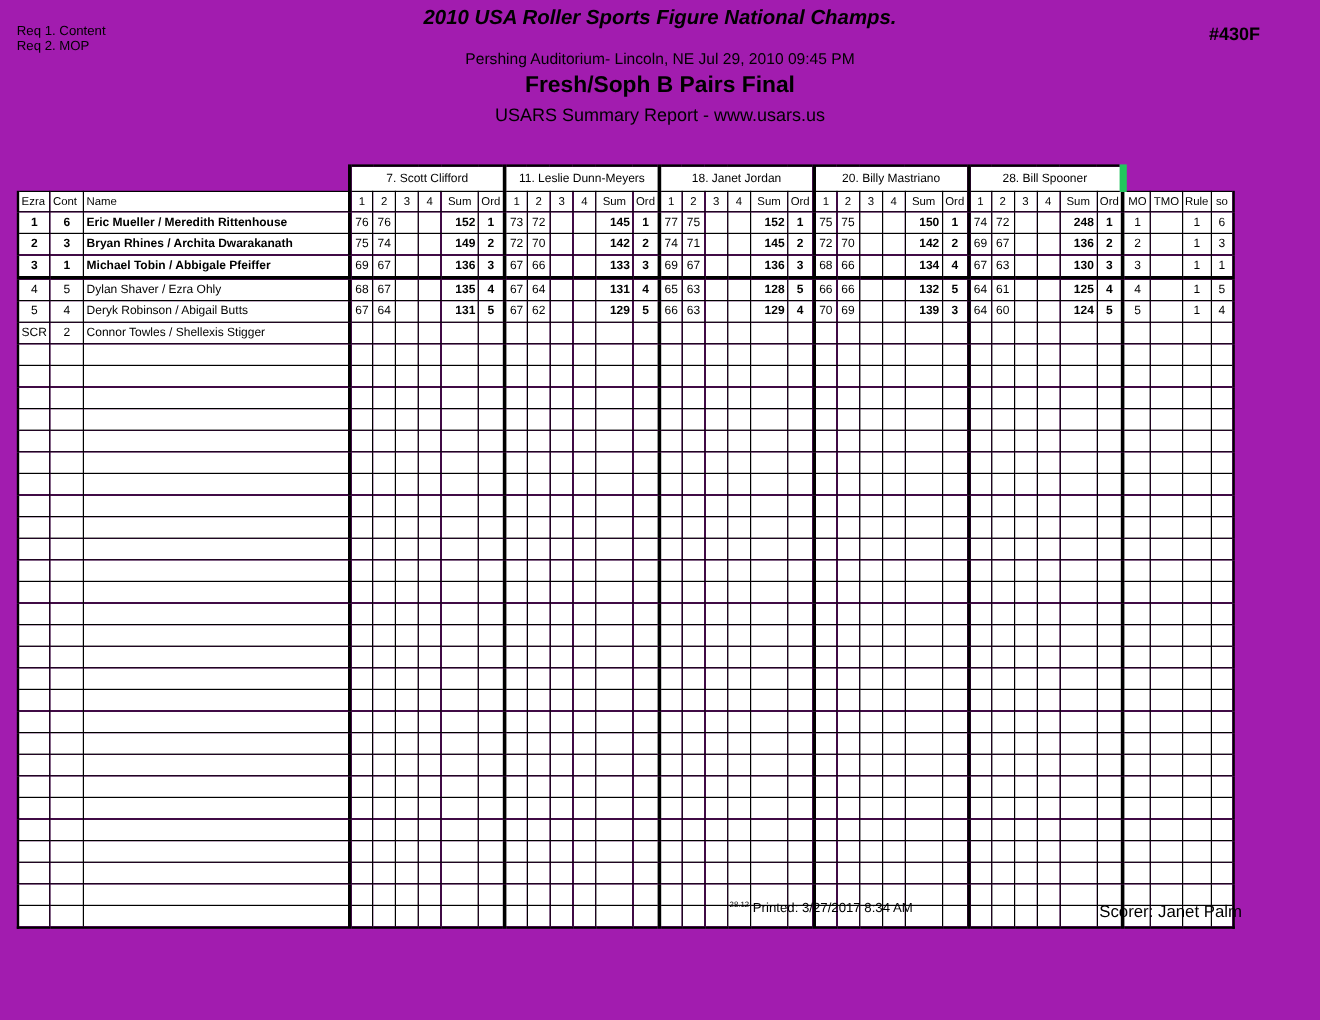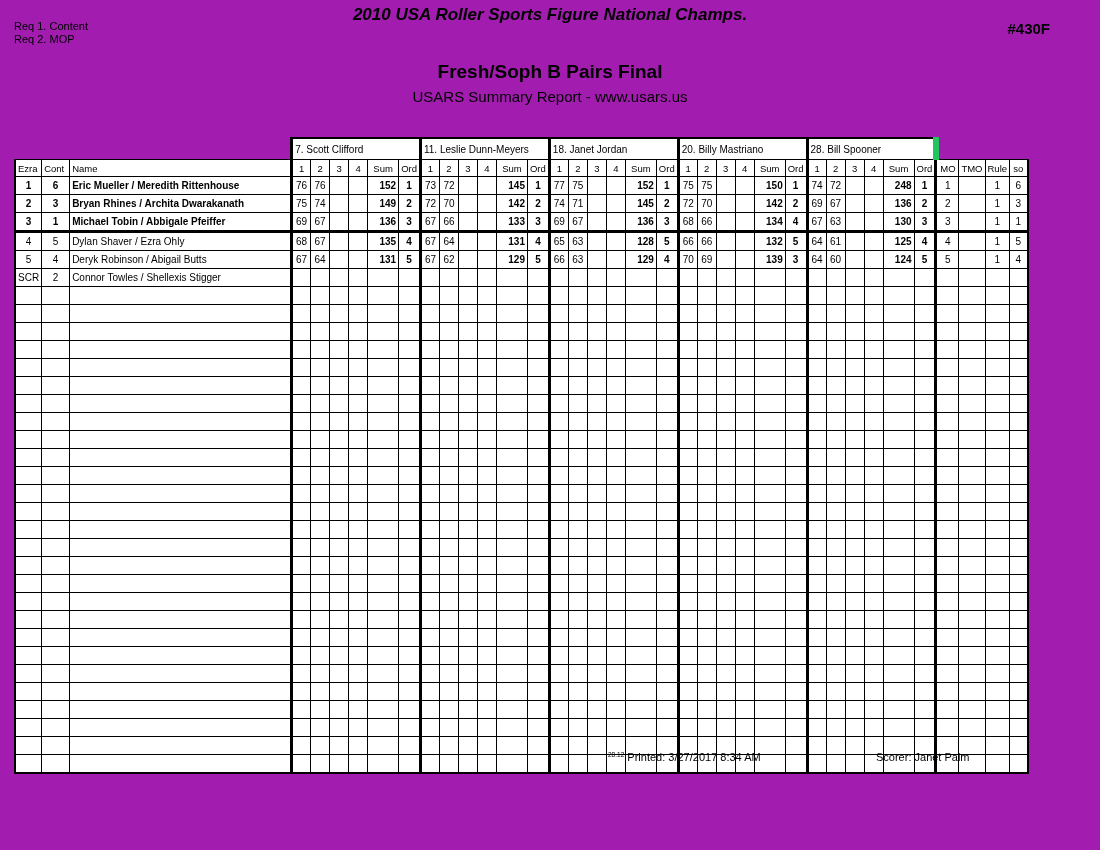--- a/index.html
+++ b/index.html
@@ -15,52 +15,53 @@
   .title  { top:5px; font-size:17px; font-weight:bold;font-style:italic; }
   .venue  { top:41px; font-size:13px; }
   .event  { top:61px; font-size:19px; font-weight:bold; }
   .report { top:88px; font-size:15px; }
   .evnum  { position:absolute; top:20px; right:50px; font-size:15px; font-weight:bold; }
 
   
   table.rt { position:absolute; left:14px; top:137px; border-collapse:collapse; table-layout:fixed; font-size:10px; }
   table.rt td { border:1px solid #000; height:17px; padding:0 2px; overflow:hidden; white-space:nowrap; background:#fff; }
   table.rt td.spacer { border:none; background:transparent; }
-  table.rt tr.bandrow td.band { height:20px; text-align:left; border-top:2px solid #000; font-size:10px; vertical-align:middle;margin-left:26px; }
+  table.rt tr.bandrow td.band { height:20px; text-align:center; border-top:2px solid #000; font-size:10px; vertical-align:middle;margin-left:26px; }
   table.rt td.gstart { border-left:3px solid #000; }
   table.rt td.gend   { border-right:6px solid #22c55e; }
   table.rt td.first  { border-left:2px solid #000; }
   table.rt td.last   { border-right:2px solid #000; }
   table.rt tr.hdr td { height:16px; font-size:9.5px; text-align:center; }
   table.rt tr.hdr td.hleft { text-align:left; }
   table.rt td.c    { text-align:center; }
   table.rt td.sum  { text-align:right;font-weight:bold; }
   table.rt td.ord  { font-weight:bold; }
   table.rt td.name { text-align:left; }
   table.rt tr.boldrow td.name,
   table.rt tr.boldrow td.pc { font-weight:bold; }
   table.rt tr.seprow td  { border-bottom:3px solid #000; }
   table.rt tr.lastrow td { border-bottom:2px solid #000; }
 
   
   .printed { position:absolute; top:751px; left:608px; font-size:11px; }
   .printed .note { font-size:6.5px; vertical-align:4px; }
-  .scorer { position:absolute; top:751px; left:876px; font-size:11px; }
+  .scorer { position:absolute; top:751px; left:916px; font-size:14px; }
 </style>
 </head>
 <body>
 
 <div class="page">
 
   <div class="req">
     <div>Req  1.  Content</div>
     <div>Req  2.  MOP</div>
   </div>
 
   <div class="cline title">2010 USA Roller Sports Figure National Champs.</div>
+  <div class="cline venue">Pershing Auditorium- Lincoln, NE  Jul 29, 2010  09:45 PM</div>
   <div class="cline report">USARS Summary Report - www.usars.us</div>
   <div class="cline event">Fresh/Soph B Pairs Final</div>
   <div class="evnum">#430F</div>
 
   <table class="rt">
       <colgroup>
         <col style="width: 26px;">
         <col style="width: 28px;">
         <col style="width: 222px;">
         <col style="width: 19px;">

